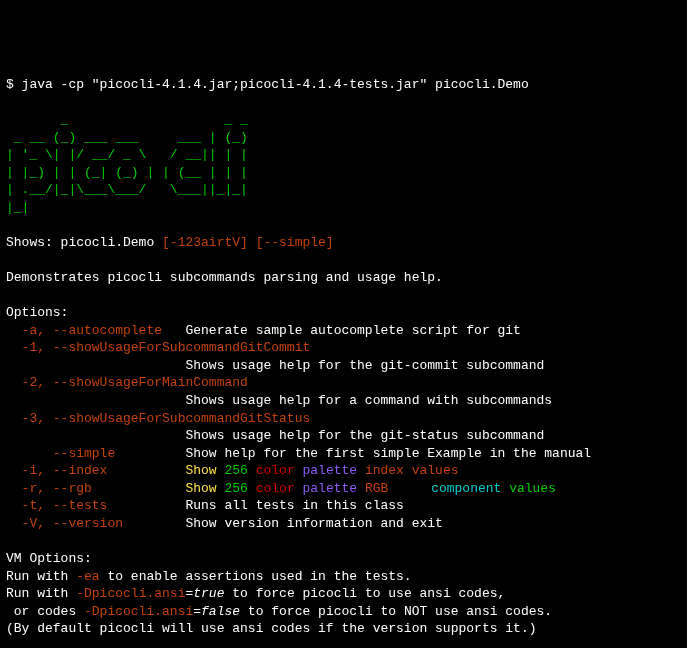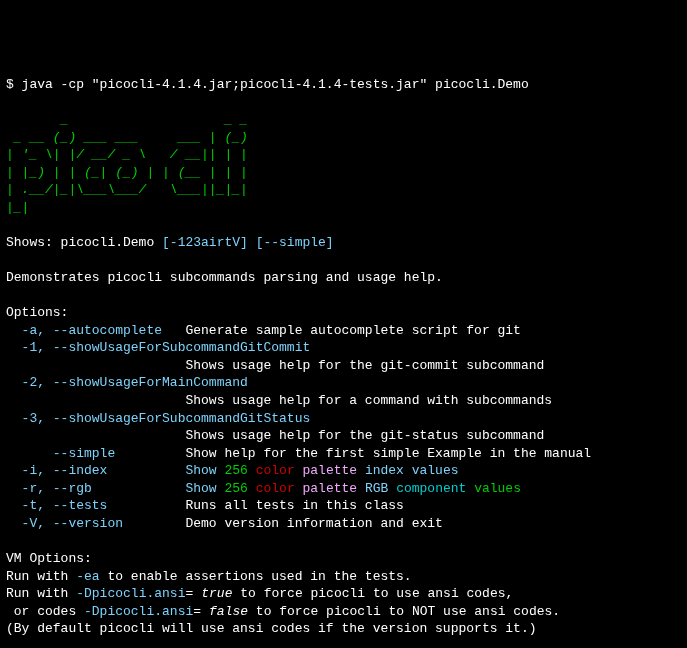--- a/index.html
+++ b/index.html
@@ -6,28 +6,28 @@
     body {
       background: #000;
       color: #fff;
       font-family: 'Courier New', Consolas, monospace;
       font-size: 13px;
       line-height: 1.35;
       padding: 6px;
       white-space: pre;
       width: 687px;
     }
-    .yellow { color: #7dd3fc; }
-    .cyan { color: #00cdcd; }
+    .yellow { color: #c2410c; }
+    .cyan { color: #00cdcd; margin-left: 35px; }
     .green { color: #00cd00; }
-    .blue { color: #7dd3fc; }
-    .magenta { color: #f0abfc; }
+    .blue { color: #fde047; }
+    .magenta { color: #8b5cf6; }
     .red { color: #cd0000; text-align: center; }
-    .italic { font-style: italic; margin-left: 8px; }
-    .logo { color: #00cd00; line-height: 1.1; font-style: italic; }
+    .italic { font-style: italic; }
+    .logo { color: #00cd00; line-height: 1.1; }
   </style>
 </head>
 <body>
 
 
 
 <div><span>$ </span><span>java -cp "picocli-4.1.4.jar;picocli-4.1.4-tests.jar" picocli.Demo</span>
 
 <span class="logo"><span>       _                    _ _</span>
 <span> _ __ (_) ___ ___     ___ | (_)</span>
@@ -45,21 +45,21 @@
 <span><span class="yellow">  -1, --showUsageForSubcommandGitCommit</span></span>
 <span><span>                       Shows usage help for the git-commit subcommand</span></span>
 <span><span class="yellow">  -2, --showUsageForMainCommand</span></span>
 <span><span>                       Shows usage help for a command with subcommands</span></span>
 <span><span class="yellow">  -3, --showUsageForSubcommandGitStatus</span></span>
 <span><span>                       Shows usage help for the git-status subcommand</span></span>
 <span><span class="yellow">      --simple</span><span>         Show help for the first simple Example in the manual</span></span>
 <span><span class="yellow">  -i, --index</span><span>          </span><span class="blue">Show</span><span class="green"> 256</span><span class="red"> color</span><span class="magenta"> palette</span><span class="yellow"> index values</span></span>
 <span><span class="yellow">  -r, --rgb</span><span>            </span><span class="blue">Show</span><span class="green"> 256</span><span class="red"> color</span><span class="magenta"> palette</span><span class="yellow"> RGB</span><span class="cyan"> component</span><span class="green"> values</span></span>
 <span><span class="yellow">  -t, --tests</span><span>          Runs all tests in this class</span></span>
-<span><span class="yellow">  -V, --version</span><span>        Demo version information and exit</span></span>
+<span><span class="yellow">  -V, --version</span><span>        Show version information and exit</span></span>
 
 <span>VM Options:</span>
 <span><span>Run with </span><span class="yellow">-ea</span><span> to enable assertions used in the tests.</span></span>
 <span><span>Run with </span><span class="yellow">-Dpicocli.ansi</span><span>=</span><span class="italic">true</span><span> to force picocli to use ansi codes,</span></span>
 <span><span> or codes </span><span class="yellow">-Dpicocli.ansi</span><span>=</span><span class="italic">false</span><span> to force picocli to NOT use ansi codes.</span></span>
 <span>(By default picocli will use ansi codes if the version supports it.)</span>
 
 
 
 

